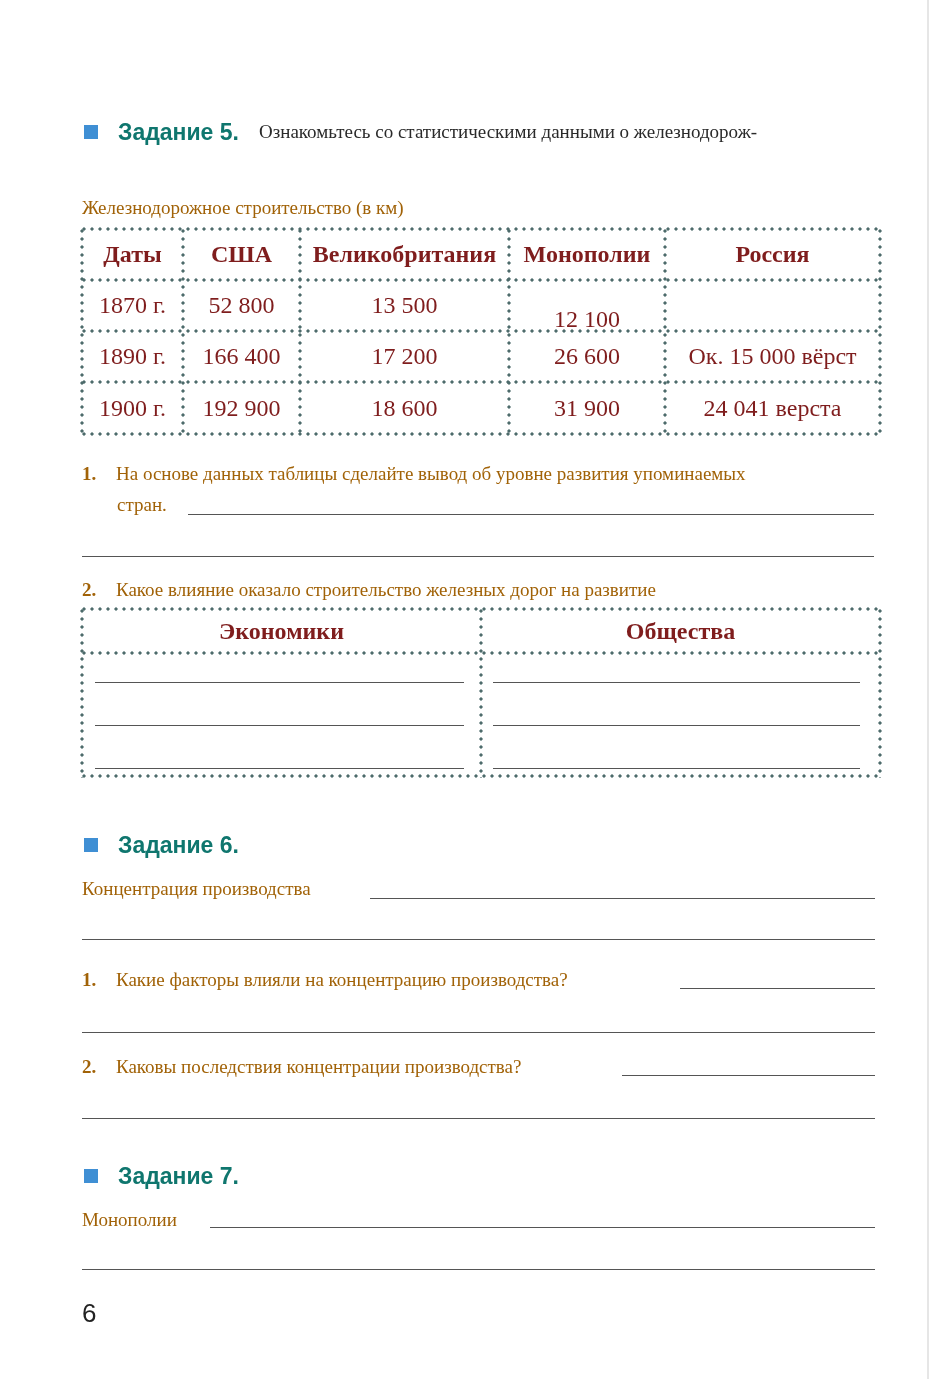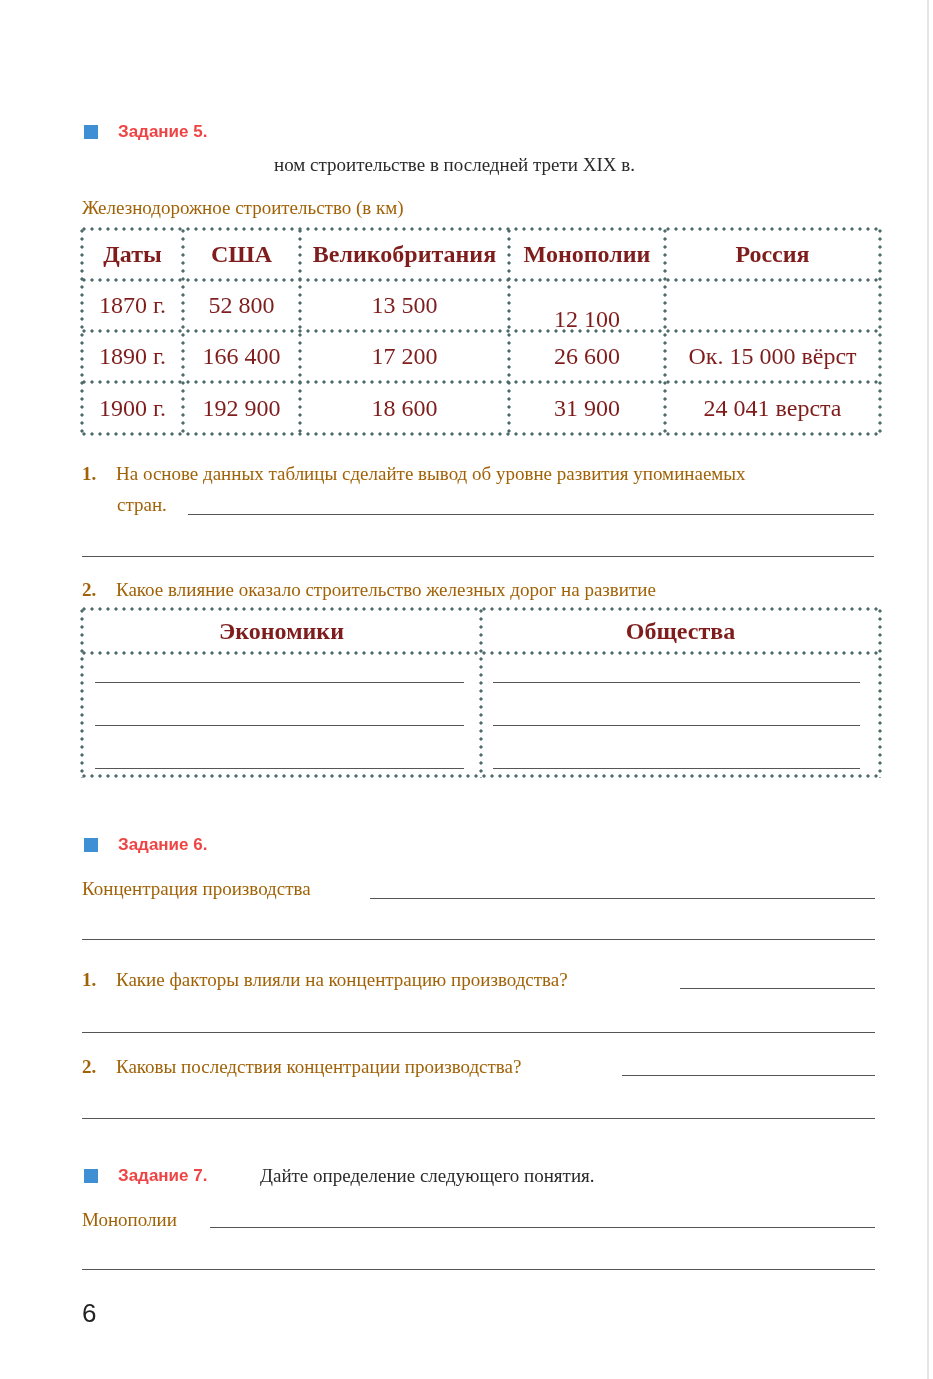--- a/index.html
+++ b/index.html
@@ -2,21 +2,21 @@
 <html><head>
 <meta charset="utf-8">
 <style>
   * { box-sizing: border-box; margin: 0; padding: 0; }
   html, body { width: 933px; height: 1379px; background: #ffffff; }
   body { position: relative; font-family: "Liberation Serif", "DejaVu Serif", serif; color: #2a2a2a; overflow: hidden; }
   .page-edge { position: absolute; left: 927px; top: 0; width: 2px; height: 1379px; background: #e6e6e6; }
 
   .task-head { position: absolute; left: 84px; font-size: 19px; line-height: 32px; }
   .task-head .bullet { position: absolute; left: 0; top: 9px; width: 14px; height: 14px; background: #3f8fd4; }
-  .task-head .label { position: absolute; left: 34px; top: 0; font-family: "Liberation Sans", "DejaVu Sans", sans-serif; font-weight: bold; color: #ef4444; font-size: 17px; white-space: nowrap; }
+  .task-head .label { position: absolute; left: 34px; top: 0; font-family: "Liberation Sans", "DejaVu Sans", sans-serif; font-weight: bold; color: #0f766e; font-size: 23px; white-space: nowrap; }
   .task-head .text { position: absolute; top: 0; white-space: nowrap; color: #2a2a2a; }
 
   .plain { position: absolute; font-size: 19px; line-height: 26px; white-space: nowrap; color: #a16207; }
   .num { font-weight: bold; display: inline-block; width: 34px; }
 
   .line { position: absolute; height: 0; border-top: 1.4px solid #555; }
   .hdot { position: absolute; height: 4px; background-image: radial-gradient(circle, #4d6b6b 1.4px, transparent 1.8px); background-size: 8px 4px; background-repeat: repeat-x; }
   .vdot { position: absolute; width: 4px; background-image: radial-gradient(circle, #4d6b6b 1.4px, transparent 1.8px); background-size: 4px 8px; background-repeat: repeat-y; }
   .cell { position: absolute; display: flex; align-items: center; justify-content: center; font-size: 24px; white-space: nowrap; color: #7f1d1d; }
   .cell.h { font-weight: bold; }
@@ -24,21 +24,21 @@
   .page-num { position: absolute; left: 82px; top: 1298px; font-family: "Liberation Sans", "DejaVu Sans", sans-serif; font-size: 26px; color: #222; }
 </style>
 </head>
 <body>
 
 <div class="page-edge"></div>
 
 <div class="task-head" style="top:116px;width:800px;height:70px;">
   <span class="bullet"></span>
   <span class="label">Задание 5.</span>
-  <span class="text" style="left:190px;top:33px;">ном строительстве в последней трети XIX в.</span>
+  <span class="text" style="left:175px;">Ознакомьтесь со статистическими данными о железнодорож-</span>
 </div>
 
 <div class="plain" style="left:82px;top:195px;">Железнодорожное строительство (в км)</div>
 
 <div>
 
   <div class="hdot" style="left:80px;top:227px;width:802px;"></div>
   <div class="hdot" style="left:80px;top:278px;width:802px;"></div>
   <div class="hdot" style="left:80px;top:329px;width:802px;"></div>
   <div class="hdot" style="left:80px;top:380px;width:802px;"></div>
@@ -123,20 +123,19 @@
 
 <div class="plain" style="left:82px;top:1054px;">
   <span class="num">2.</span><span>Каковы последствия концентрации производства?</span>
 </div>
 <div class="line" style="left:622px;top:1075px;width:253px;"></div>
 <div class="line" style="left:82px;top:1118px;width:793px;"></div>
 
 <div class="task-head" style="top:1160px;width:800px;height:34px;">
   <span class="bullet"></span>
   <span class="label">Задание 7.</span>
-  <span class="text" style="left:176px;">Дайте определение следующего понятия.</span>
 </div>
 
 <div class="plain" style="left:82px;top:1207px;">Монополии</div>
 <div class="line" style="left:210px;top:1227px;width:665px;"></div>
 <div class="line" style="left:82px;top:1269px;width:793px;"></div>
 
 <div class="page-num">6</div>
 
 </body></html>

